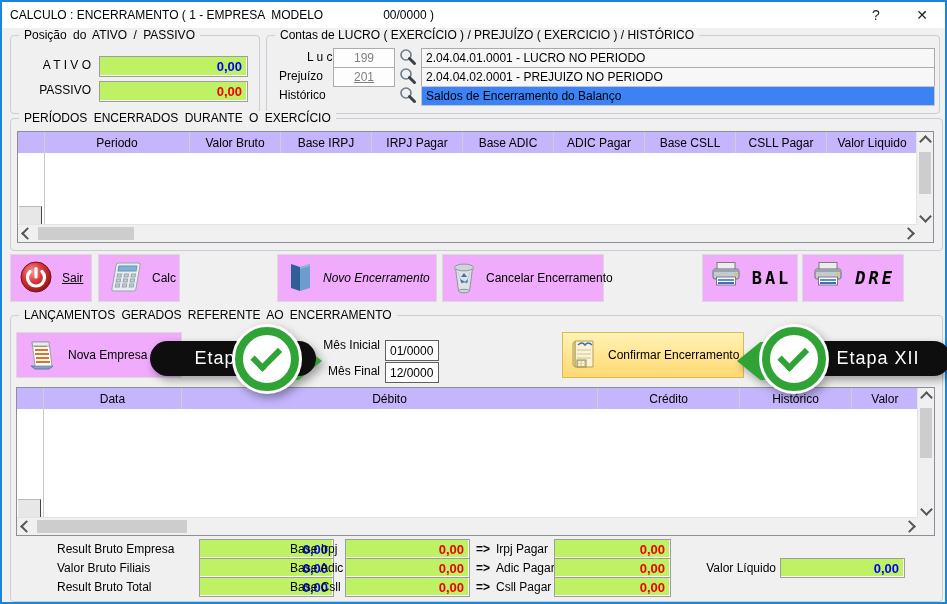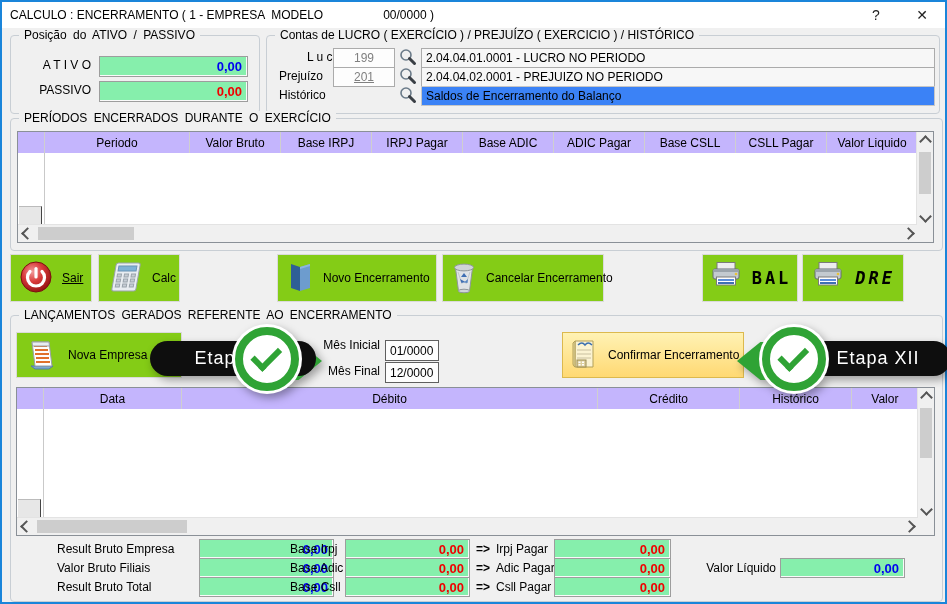--- a/index.html
+++ b/index.html
@@ -8,21 +8,21 @@
   
   .titlebar{position:absolute;left:0;top:0;width:100%;height:26px;background:#ffffff;display:flex;align-items:center;}
   .title-text{margin-left:8px;font-size:12px;white-space:pre;}
   .title-period{margin-left:60px;font-size:12px;}
   .title-btns{margin-left:auto;display:flex;height:100%;}
   .tbtn{width:46px;height:100%;display:flex;align-items:center;justify-content:center;font-size:14px;color:#222;}
   
   .group{position:absolute;border:1px solid #c8ced4;border-radius:4px;}
   .legend{position:absolute;top:-8px;left:8px;background:#f0f0f0;padding:0 5px;white-space:nowrap;word-spacing:3px;}
   
-  .sunken{background:#86efac;border:1px solid #9d9d9d;box-shadow:inset -1px -1px 0 #fafafa;
+  .sunken{background:#bef264;border:1px solid #9d9d9d;box-shadow:inset -1px -1px 0 #fafafa;
     display:flex;align-items:center;justify-content:flex-end;padding-right:5px;font-weight:bold;font-size:13px;}
   .val-blue{color:#0000f0;}
   .val-red{color:#f00000;}
   .edit{background:#fdfdfd;border:1px solid #ababab;display:flex;align-items:center;font-size:12px;}
   .lbl{display:flex;align-items:center;white-space:pre;}
   
   .grid{position:absolute;background:#fff;border:1px solid #8a9097;}
   .grid-header{position:absolute;left:0;top:0;right:16px;height:21px;display:flex;background:#c4b5fd;border-bottom:1px solid #6b6b6b;}
   .ghc{display:flex;align-items:center;justify-content:center;border-right:1px solid #cfcfcf;overflow:hidden;white-space:nowrap;}
   .gsel{width:26px;flex:none;}
@@ -32,21 +32,21 @@
   .vscroll{position:absolute;top:0;right:0;bottom:17px;width:16px;background:#f0f0f0;border-left:1px solid #e3e3e3;}
   .hscroll{position:absolute;left:0;right:16px;bottom:0;height:17px;background:#f0f0f0;border-top:1px solid #e3e3e3;}
   .vthumb{position:absolute;left:2px;width:12px;background:#cdcdcd;}
   .hthumb{position:absolute;top:2px;height:13px;background:#cdcdcd;}
   .corner{position:absolute;right:0;bottom:0;width:16px;height:17px;background:#f0f0f0;}
   .chev{width:7px;height:7px;border-right:2px solid #555;border-bottom:2px solid #555;display:inline-block;}
   .chev-up{transform:rotate(-135deg);}.chev-down{transform:rotate(45deg);}
   .chev-left{transform:rotate(135deg);}.chev-right{transform:rotate(-45deg);}
   .sbtn{position:absolute;display:flex;align-items:center;justify-content:center;}
   
-  .btn{position:absolute;height:48px;background:#84cc16;border:1px solid #dadada;display:flex;align-items:center;gap:9px;padding:0 8px;box-sizing:border-box;}
+  .btn{position:absolute;height:48px;background:#f0abfc;border:1px solid #dadada;display:flex;align-items:center;gap:9px;padding:0 8px;box-sizing:border-box;}
   .btn span{white-space:nowrap;}
   .btn-print span{font-family:"DejaVu Sans Mono",monospace;font-weight:bold;font-size:17px;letter-spacing:3px;}
   .btn-yellow{background:linear-gradient(#fff2b4,#ffd973);border:1px solid #dcb94e;}
   
   .badge-wrap{position:absolute;filter:drop-shadow(3px 4px 4px rgba(0,0,0,.35));z-index:5;}
   .pill{position:absolute;height:35px;background:#0e0e0e;color:#fff;border-radius:18px;display:flex;align-items:center;justify-content:center;font-size:18px;letter-spacing:1px;padding:0 18px;white-space:nowrap;}
   .ring{position:absolute;width:48px;height:48px;background:#fff;border:8px solid #2fa335;border-radius:50%;box-shadow:0 0 0 3px #fff;display:flex;align-items:center;justify-content:center;}
   .check{width:22px;height:11px;border-left:6px solid #2fa335;border-bottom:6px solid #2fa335;transform:rotate(-45deg) translate(2px,-3px);}
   .garrow{position:absolute;background:#2fa335;width:52px;height:38px;}
   .garrow-r{clip-path:polygon(0 0,55% 0,100% 50%,55% 100%,0 100%);}
@@ -177,21 +177,21 @@
               <rect x="19" y="19" width="4" height="3"></rect>
               <rect x="5" y="24" width="4" height="3"></rect>
               <rect x="12" y="24" width="4" height="3"></rect>
               <rect x="19" y="24" width="4" height="3"></rect>
             </g>
           </g>
         </svg></span>
     <span>Calc</span>
   </div>
 
-  <div class="btn" style="left:275px;top:252px;width:160px;">
+  <div class="btn" style="left:275px;top:252px;width:160px;font-style:italic;">
     <span><svg width="28" height="34" viewBox="0 0 28 34">
           <path d="M5 4 L14 7 V31 L5 28 Z" fill="#2f5f96"></path>
           <path d="M14 7 L24 4 V28 L14 31 Z" fill="#6d9cce"></path>
           <path d="M14 7 L24 4 V6 L14 9 Z" fill="#8db6dd"></path>
         </svg></span>
     <span>Novo Encerramento</span>
   </div>
 
   <div class="btn" style="left:440px;top:252px;width:162px;">
     <span><svg width="26" height="34" viewBox="0 0 26 34">

